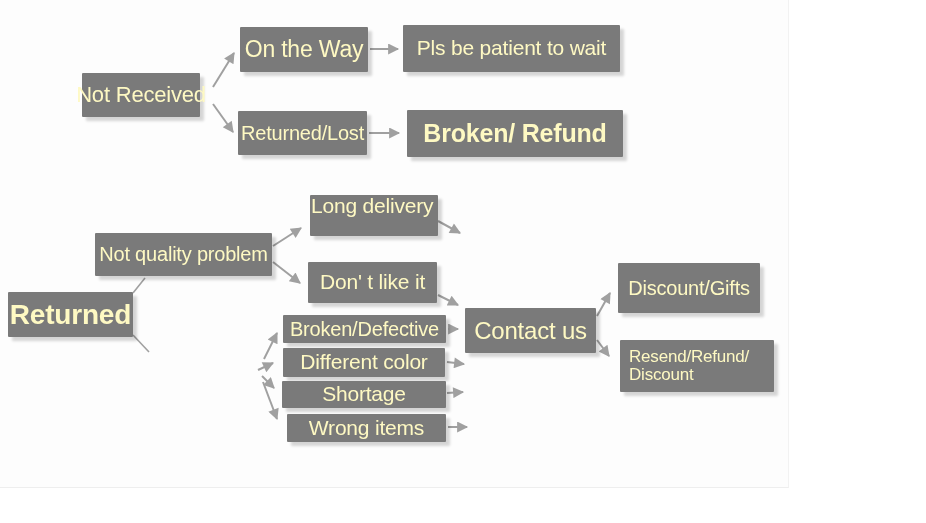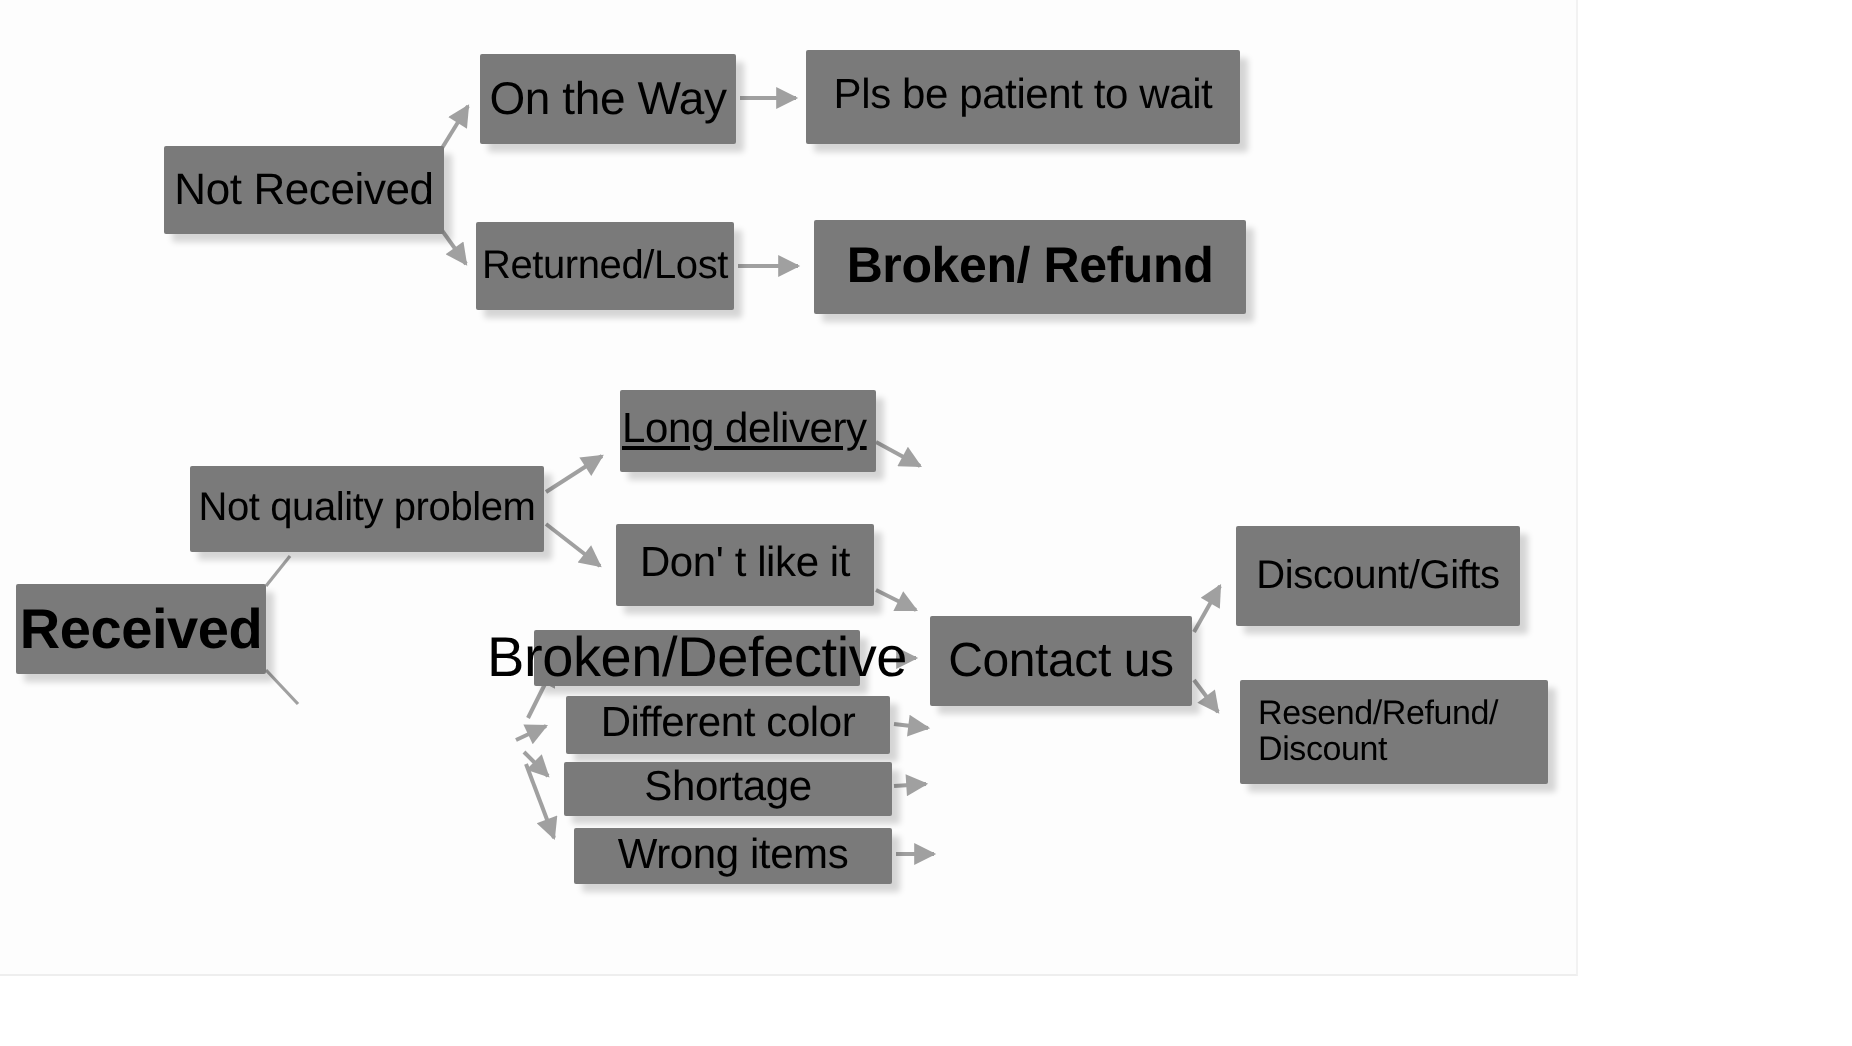--- a/index.html
+++ b/index.html
@@ -25,45 +25,44 @@
     border-bottom: 1px solid #eeeeee;
   }
   .edges-svg {
     position: absolute;
     left: 0; top: 0;
     pointer-events: none;
   }
   .node {
     position: absolute;
     background: #7a7a7a;
-    color: #000000;
+    color: #fef9c3;
     display: flex;
     align-items: center;
     justify-content: center;
     white-space: nowrap;
     border-radius: 1px;
     box-shadow: 4px 4px 3px rgba(0,0,0,0.16);
     letter-spacing: -0.2px;
     line-height: 1.05;
   }
   .node .lbl { display: block; }
   .bold { font-weight: bold; }
   .two-line {
     flex-direction: column;
     align-items: flex-start;
     justify-content: center;
     padding-left: 9px;
     white-space: normal;
   }
   .low-left {
     justify-content: flex-start;
-    align-items: center;
+    align-items: flex-start;
     padding-left: 1px;
     padding-bottom: 1px;
-    text-decoration: underline;
   }
 </style>
 </head>
 <body>
 
 <div class="stage">
 
   <div class="canvas-area"></div>
 
   <svg class="edges-svg" width="926" height="523" viewBox="0 0 926 523">
@@ -89,58 +88,58 @@
       <line x1="263" y1="382" x2="277" y2="419" marker-end="url(#ah)"></line>
       <line x1="448" y1="329" x2="458" y2="329" marker-end="url(#ah)"></line>
       <line x1="447" y1="362" x2="464" y2="364" marker-end="url(#ah)"></line>
       <line x1="447" y1="393" x2="463" y2="392" marker-end="url(#ah)"></line>
       <line x1="448" y1="427" x2="467" y2="427" marker-end="url(#ah)"></line>
       <line x1="597" y1="316" x2="610" y2="293" marker-end="url(#ah)"></line>
       <line x1="597" y1="340" x2="609" y2="356" marker-end="url(#ah)"></line>
     </g>
   </svg>
 
-  <div class="node" style="left:82px; top:73px; width:140px; height:44px; font-size:22px;">
+  <div class="node" style="left:82px; top:73px; width:118px; height:44px; font-size:22px;">
     <span class="lbl">Not Received</span>
   </div>
 
   <div class="node" style="left:240px; top:27px; width:128px; height:45px; font-size:23px;">
     <span class="lbl">On the Way</span>
   </div>
 
   <div class="node" style="left:403px; top:25px; width:217px; height:47px; font-size:21px;">
     <span class="lbl">Pls be patient to wait</span>
   </div>
 
   <div class="node" style="left:238px; top:111px; width:129px; height:44px; font-size:20px;">
     <span class="lbl">Returned/Lost</span>
   </div>
 
   <div class="node bold" style="left:407px; top:110px; width:216px; height:47px; font-size:25px;">
     <span class="lbl">Broken/ Refund</span>
   </div>
 
   <div class="node bold" style="left:8px; top:292px; width:125px; height:45px; font-size:28px;">
-    <span class="lbl">Received</span>
+    <span class="lbl">Returned</span>
   </div>
 
   <div class="node" style="left:95px; top:233px; width:177px; height:43px; font-size:20px;">
     <span class="lbl">Not quality problem</span>
   </div>
 
   <div class="node low-left" style="left:310px; top:195px; width:127px; height:40px; font-size:21px;">
     <span class="lbl">Long delivery</span>
   </div>
 
   <div class="node" style="left:308px; top:262px; width:129px; height:41px; font-size:21px;">
     <span class="lbl">Don' t like it</span>
   </div>
 
 
-  <div class="node" style="left:267px; top:315px; width:163px; height:28px; font-size:28px;">
+  <div class="node" style="left:283px; top:315px; width:163px; height:28px; font-size:20px;">
     <span class="lbl">Broken/Defective</span>
   </div>
 
   <div class="node" style="left:283px; top:348px; width:162px; height:29px; font-size:21px;">
     <span class="lbl">Different color</span>
   </div>
 
   <div class="node" style="left:282px; top:381px; width:164px; height:27px; font-size:21px;">
     <span class="lbl">Shortage</span>
   </div>

